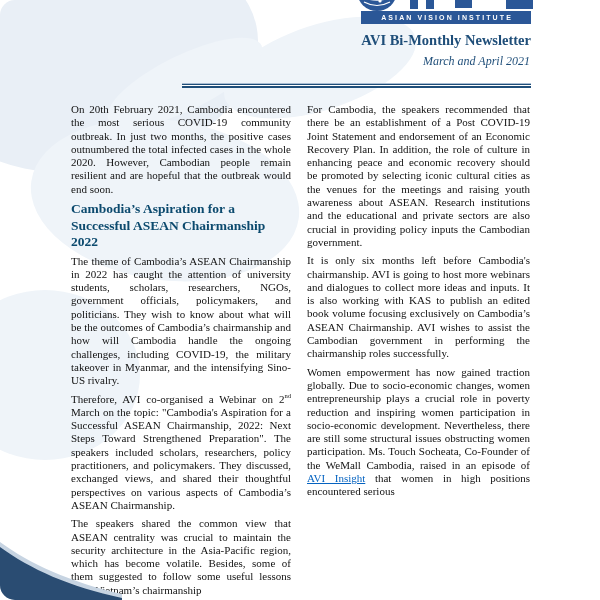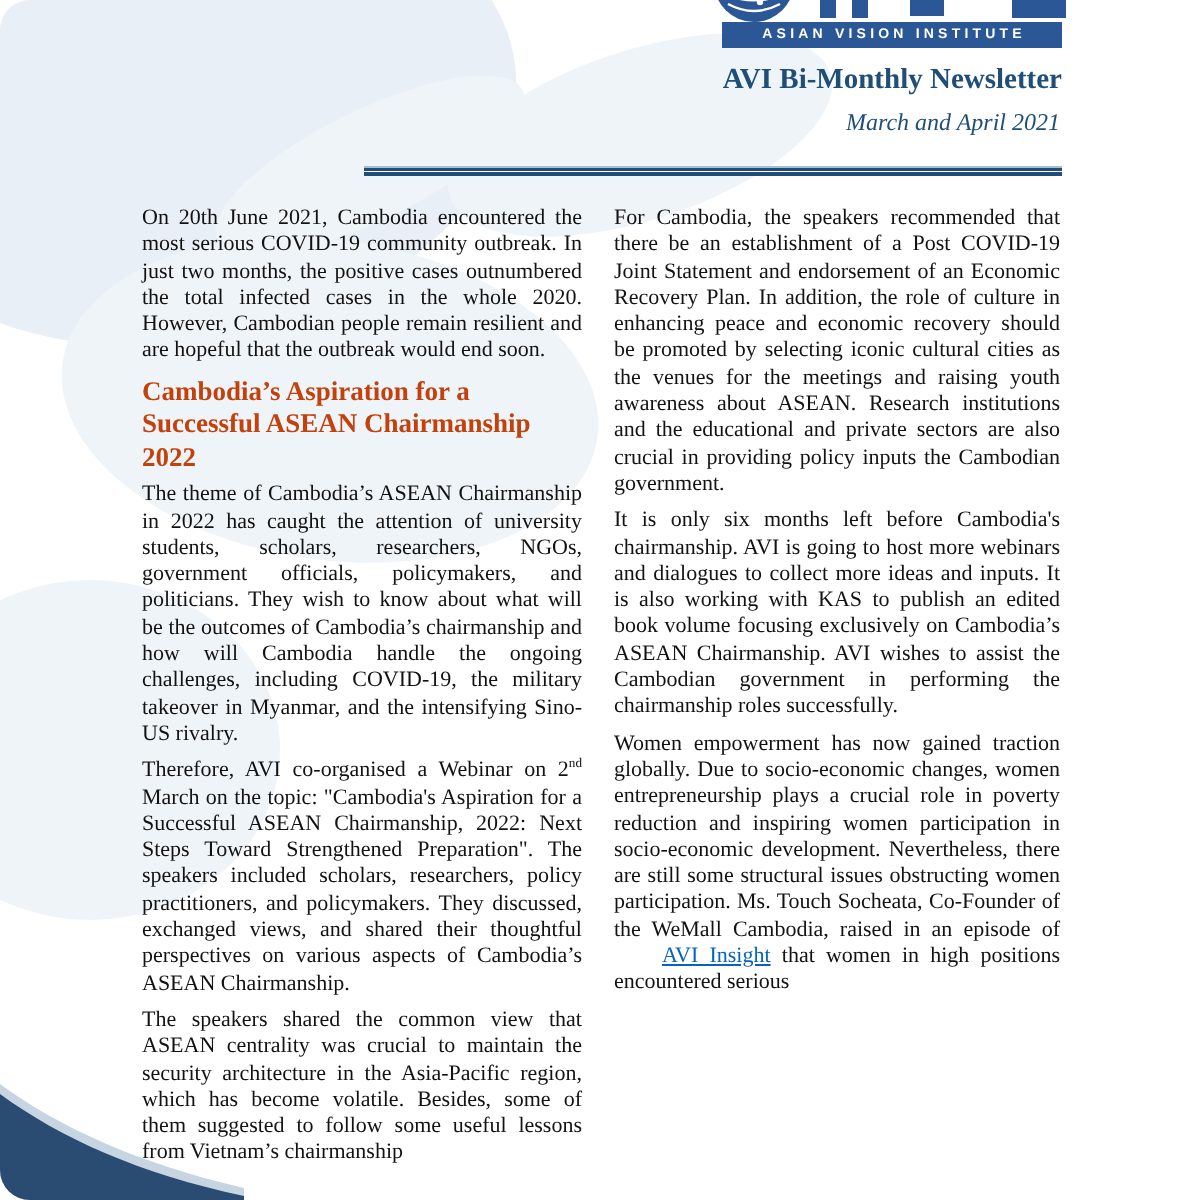--- a/index.html
+++ b/index.html
@@ -56,24 +56,24 @@
   
   .col { position: absolute; top: 103px; z-index: 2; color: var(--body-text); }
   .col-left  { left: 71px;  width: 220px; }
   .col-right { left: 307px; width: 223px; }
   .body-p {
     margin: 0 0 5px 0; font-size: 11px; line-height: 13.3px;
     text-align: justify; color: var(--body-text);
   }
   .sec-h {
     margin: 4px 0 4px 0; font-size: 13.5px; line-height: 16.5px;
-    font-weight: bold; color: #c2410c;
+    font-weight: bold; color: #0c4a6e;
   }
   sup { font-size: 0.6em; line-height: 0; }
-  .inline-link { color: var(--link-blue); text-decoration: underline; cursor: pointer; margin-left: 24px; }
+  .inline-link { color: var(--link-blue); text-decoration: underline; cursor: pointer; }
 
   
   .swoosh { position: absolute; left: 0; top: 542px; z-index: 3; }
 </style>
 </head>
 <body>
 
 <div class="page">
 
   <div class="wm wm-a"></div>
@@ -92,21 +92,21 @@
   <div class="frag frag-2"></div>
   <div class="frag frag-3"></div>
   <div class="frag frag-4"></div>
 
   <div class="band">ASIAN VISION INSTITUTE</div>
   <div class="nl-title">AVI Bi-Monthly Newsletter</div>
   <div class="issue-date">March and April 2021</div>
   <div class="divider"></div>
 
   <div class="col col-left">
-      <p class="body-p"><span>On 20th June 2021, Cambodia encountered the most serious COVID-19 community outbreak. In just two months, the positive cases outnumbered the total infected cases in the whole 2020. However, Cambodian people remain resilient and are hopeful that the outbreak would end soon.</span></p>
+      <p class="body-p"><span>On 20th February 2021, Cambodia encountered the most serious COVID-19 community outbreak. In just two months, the positive cases outnumbered the total infected cases in the whole 2020. However, Cambodian people remain resilient and are hopeful that the outbreak would end soon.</span></p>
       <h2 class="sec-h">Cambodia’s Aspiration for a Successful ASEAN Chairmanship 2022</h2>
       <p class="body-p"><span>The theme of Cambodia’s ASEAN Chairmanship in 2022 has caught the attention of university students, scholars, researchers, NGOs, government officials, policymakers, and politicians. They wish to know about what will be the outcomes of Cambodia’s chairmanship and how will Cambodia handle the ongoing challenges, including COVID-19, the military takeover in Myanmar, and the intensifying Sino-US rivalry.</span></p>
       <p class="body-p"><span>Therefore, AVI co-organised a Webinar on 2</span><sup>nd</sup><span> March on the topic: "Cambodia's Aspiration for a Successful ASEAN Chairmanship, 2022: Next Steps Toward Strengthened Preparation". The speakers included scholars, researchers, policy practitioners, and policymakers. They discussed, exchanged views, and shared their thoughtful perspectives on various aspects of Cambodia’s ASEAN Chairmanship.</span></p>
       <p class="body-p"><span>The speakers shared the common view that ASEAN centrality was crucial to maintain the security architecture in the Asia-Pacific region, which has become volatile. Besides, some of them suggested to follow some useful lessons from Vietnam’s chairmanship</span></p>
     </div>
   <div class="col col-right">
       <p class="body-p"><span>For Cambodia, the speakers recommended that there be an establishment of a Post COVID-19 Joint Statement and endorsement of an Economic Recovery Plan. In addition, the role of culture in enhancing peace and economic recovery should be promoted by selecting iconic cultural cities as the venues for the meetings and raising youth awareness about ASEAN. Research institutions and the educational and private sectors are also crucial in providing policy inputs the Cambodian government.</span></p>
       <p class="body-p"><span>It is only six months left before Cambodia's chairmanship. AVI is going to host more webinars and dialogues to collect more ideas and inputs. It is also working with KAS to publish an edited book volume focusing exclusively on Cambodia’s ASEAN Chairmanship. AVI wishes to assist the Cambodian government in performing the chairmanship roles successfully.</span></p>
       <p class="body-p"><span>Women empowerment has now gained traction globally. Due to socio-economic changes, women entrepreneurship plays a crucial role in poverty reduction and inspiring women participation in socio-economic development. Nevertheless, there are still some structural issues obstructing women participation. Ms. Touch Socheata, Co-Founder of the WeMall Cambodia, raised in an episode of </span><a class="inline-link" href="#">AVI Insight</a><span> that women in high positions encountered serious</span></p>
     </div>

